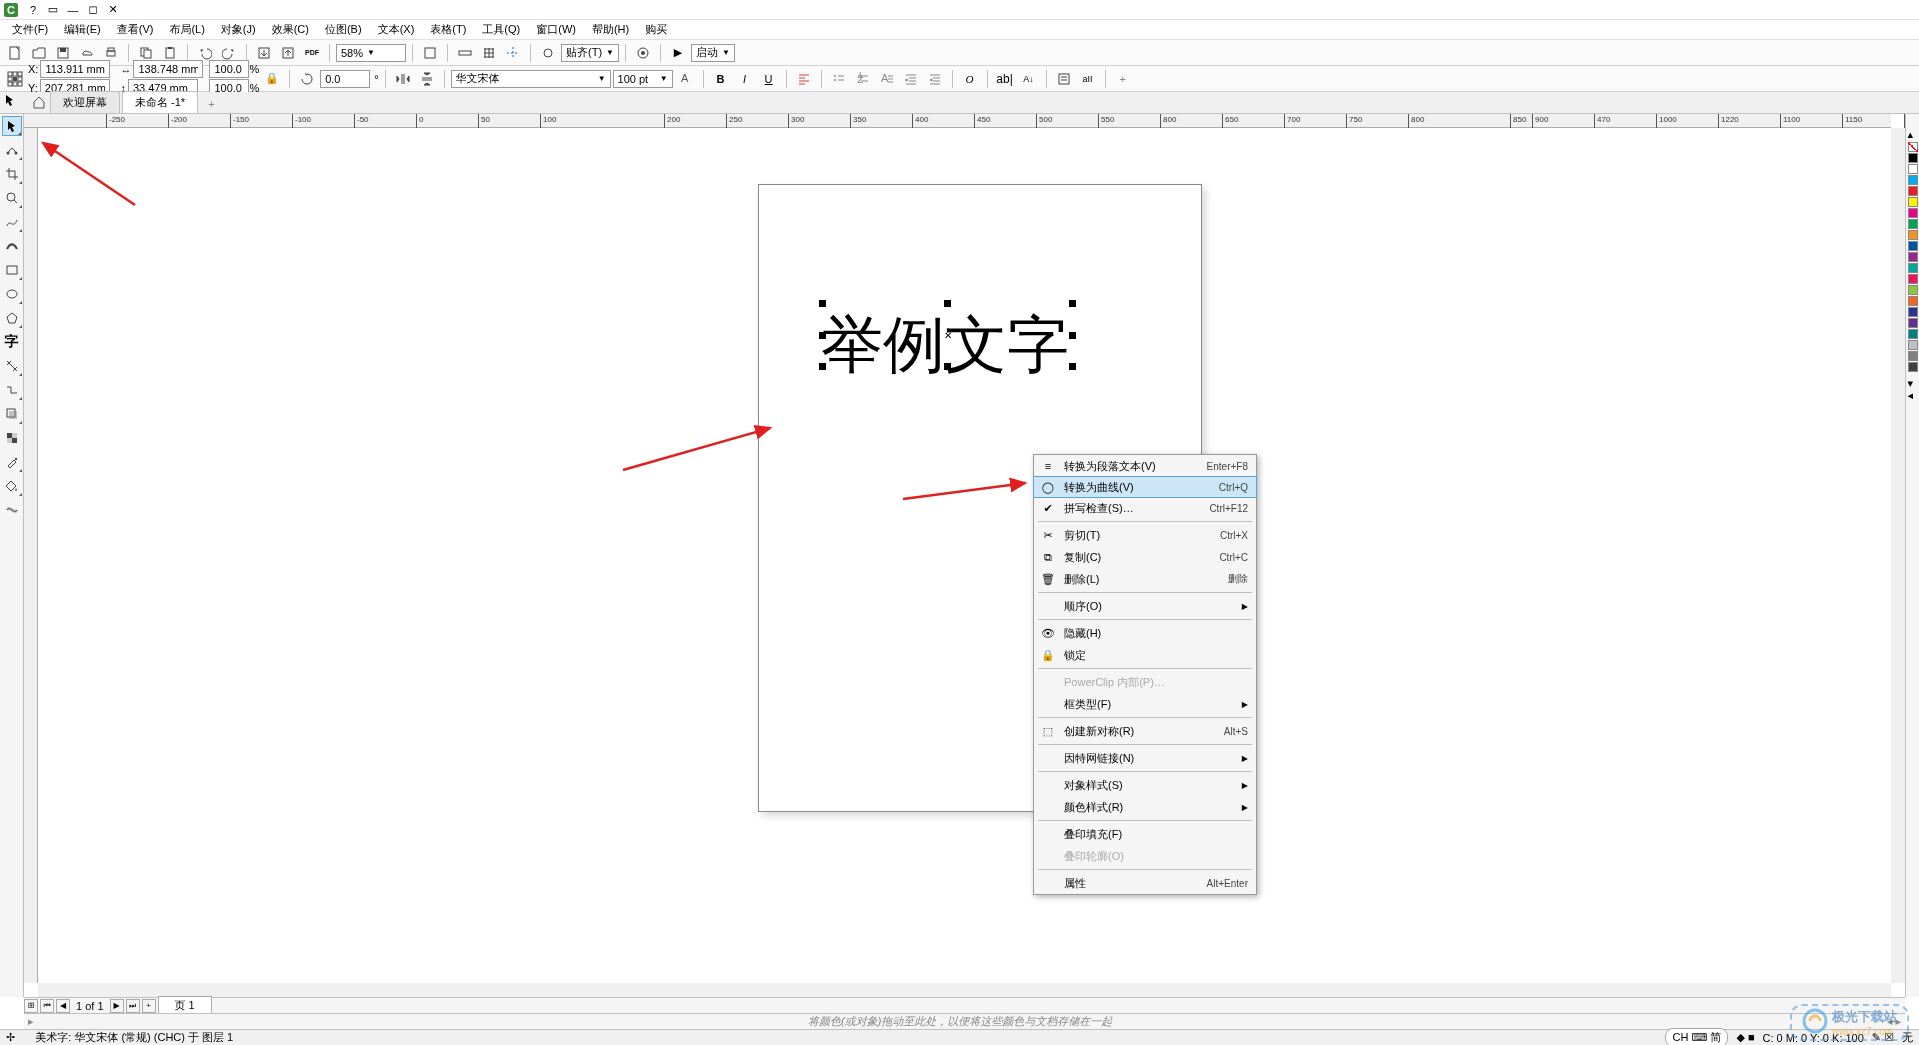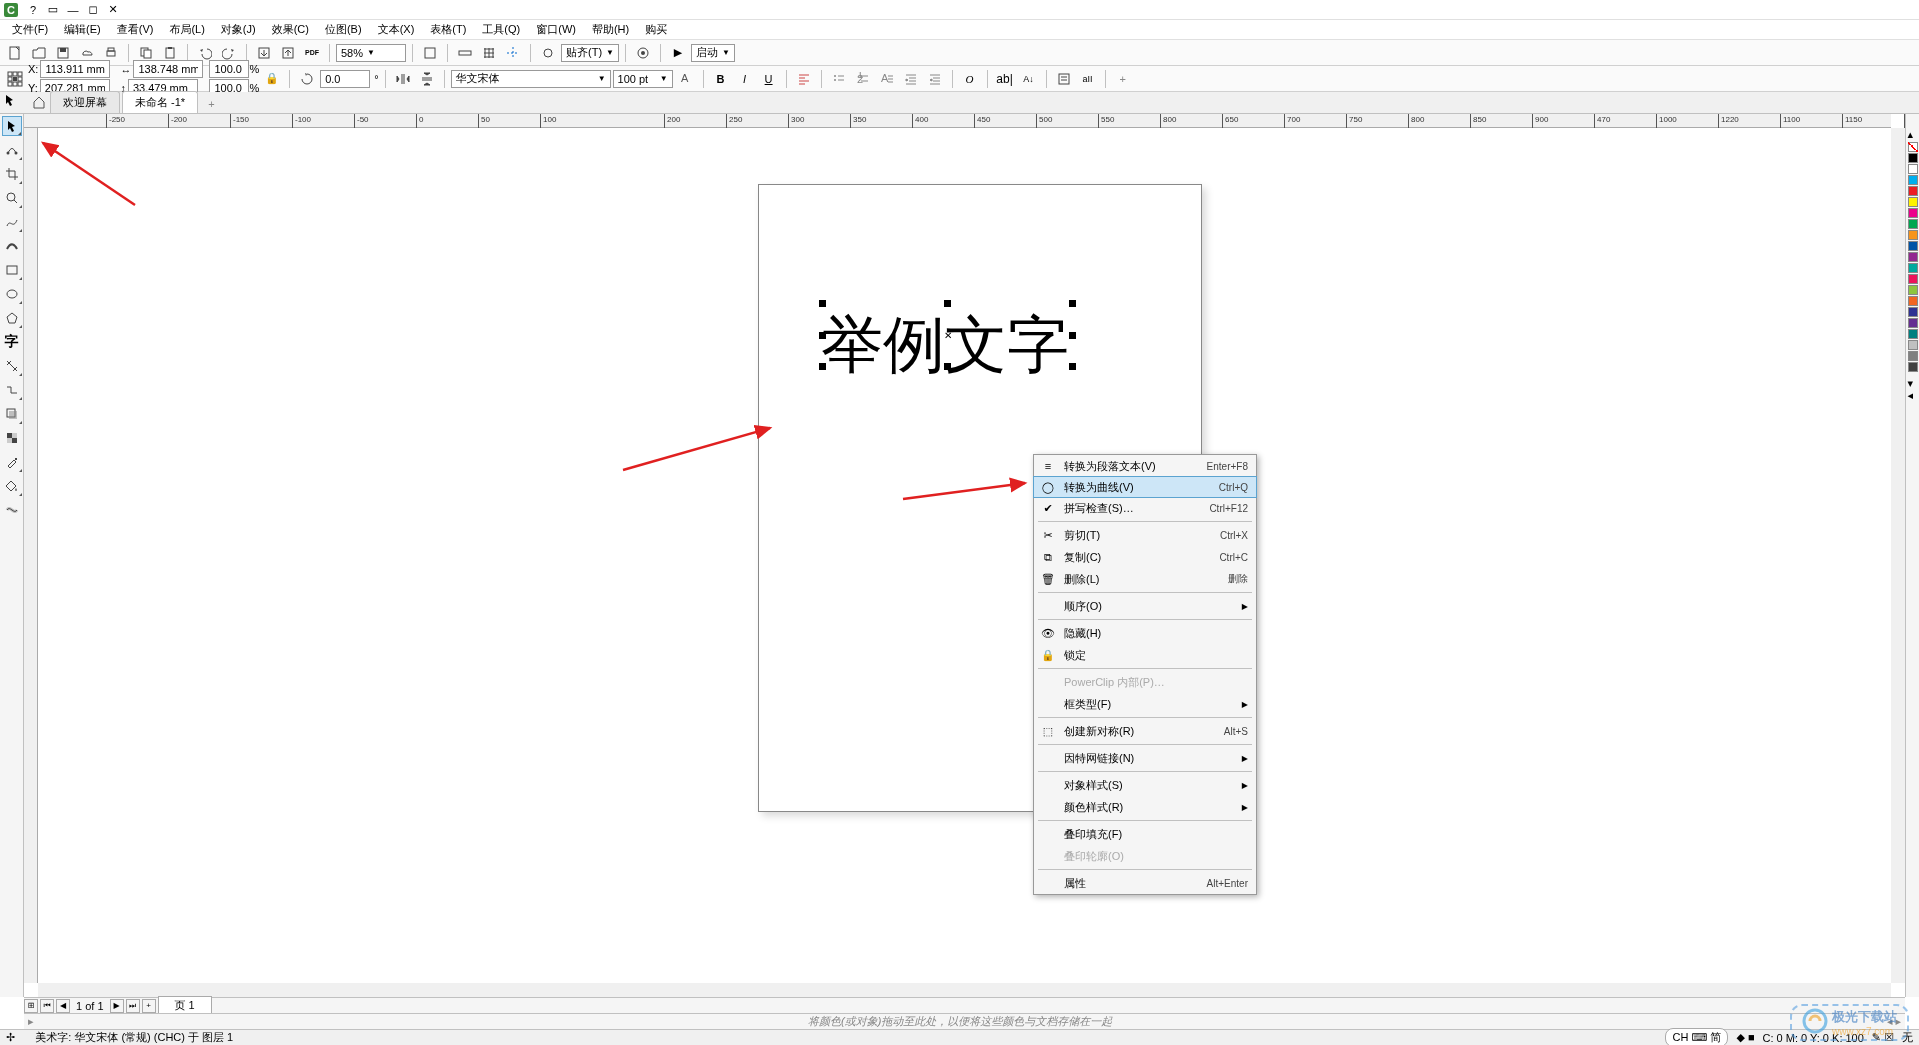--- a/index.html
+++ b/index.html
@@ -540,21 +540,21 @@
         </div>
         <div class="tick" style="left: 1260px;">
           <span>700</span>
         </div>
         <div class="tick" style="left: 1322px;">
           <span>750</span>
         </div>
         <div class="tick" style="left: 1384px;">
           <span>800</span>
         </div>
-        <div class="tick" style="left: 1446px;">
+        <div class="tick" style="left: 1486px;">
           <span>850</span>
         </div>
         <div class="tick" style="left: 1508px;">
           <span>900</span>
         </div>
         <div class="tick" style="left: 1570px;">
           <span>470</span>
         </div>
         <div class="tick" style="left: 1632px;">
           <span>1000</span>

